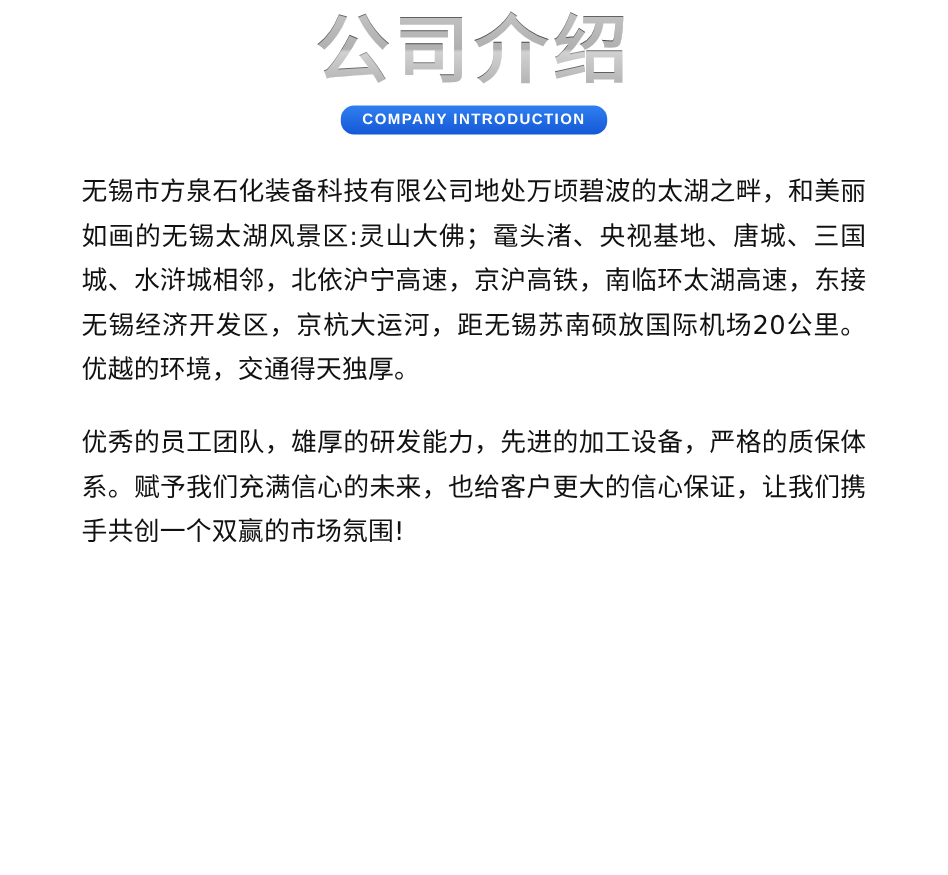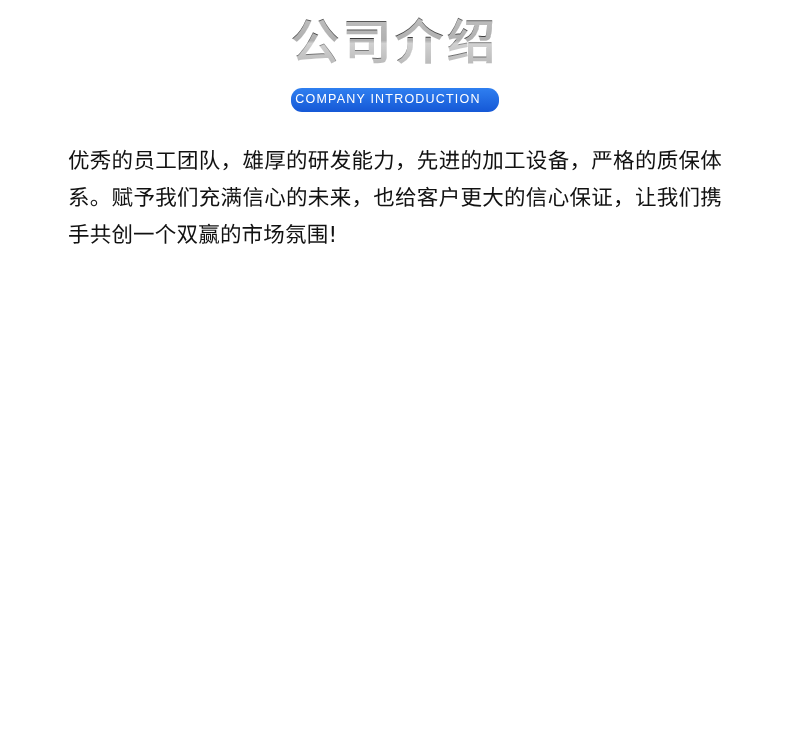--- a/index.html
+++ b/index.html
@@ -23,21 +23,21 @@
   }
 
   
   .header {
     padding-top: 6px;
     text-align: center;
   }
   .main-title {
     font-family: "DejaVu Sans", sans-serif;
     font-weight: bold;
-    font-size: 48px;
+    font-size: 62px;
     line-height: 72px;
     letter-spacing: 4px;
     color: #4a4a4a;
     background: linear-gradient(180deg, #6e6e6e 0%, #3a3a3a 48%, #8c8c8c 52%, #2f2f2f 100%);
     -webkit-background-clip: text;
     background-clip: text;
     -webkit-text-fill-color: transparent;
     margin: 0;
     padding: 0;
     text-shadow: 0 1px 0 rgba(255,255,255,0.6);
@@ -45,23 +45,23 @@
   .subtitle-pill-wrap {
     margin-top: 10px;
     display: flex;
     justify-content: center;
   }
   .subtitle-pill {
     display: inline-block;
     background: linear-gradient(180deg, #2f7ff0 0%, #1558d6 100%);
     color: #ffffff;
     font-size: 12.5px;
-    font-weight: normal;
+    font-weight: bold;
     letter-spacing: 1.2px;
-    padding: 5px 18px 6px 4px;
+    padding: 5px 18px 6px 18px;
     border-radius: 11px;
     line-height: 13px;
   }
   .micro-lines {
     margin-top: 9px;
     color: #d2d2d2;
     font-size: 8px;
     letter-spacing: 0.7px;
     line-height: 12px;
     text-align: center;
@@ -99,16 +99,17 @@
   <div class="header">
     <h1 class="main-title">公司介绍</h1>
 
     <div class="subtitle-pill-wrap">
       <span class="subtitle-pill">COMPANY INTRODUCTION</span>
     </div>
 
   </div>
 
   <div class="content">
+    <p class="para">无锡市方泉石化装备科技有限公司地处万顷碧波的太湖之畔，和美丽如画的无锡太湖风景区:灵山大佛；鼋头渚、央视基地、唐城、三国城、水浒城相邻，北依沪宁高速，京沪高铁，南临环太湖高速，东接无锡经济开发区，京杭大运河，距无锡苏南硕放国际机场20公里。优越的环境，交通得天独厚。</p>
     <p class="para">优秀的员工团队，雄厚的研发能力，先进的加工设备，严格的质保体系。赋予我们充满信心的未来，也给客户更大的信心保证，让我们携手共创一个双赢的市场氛围!</p>
   </div>
 
 </div>
 
 </body></html>

